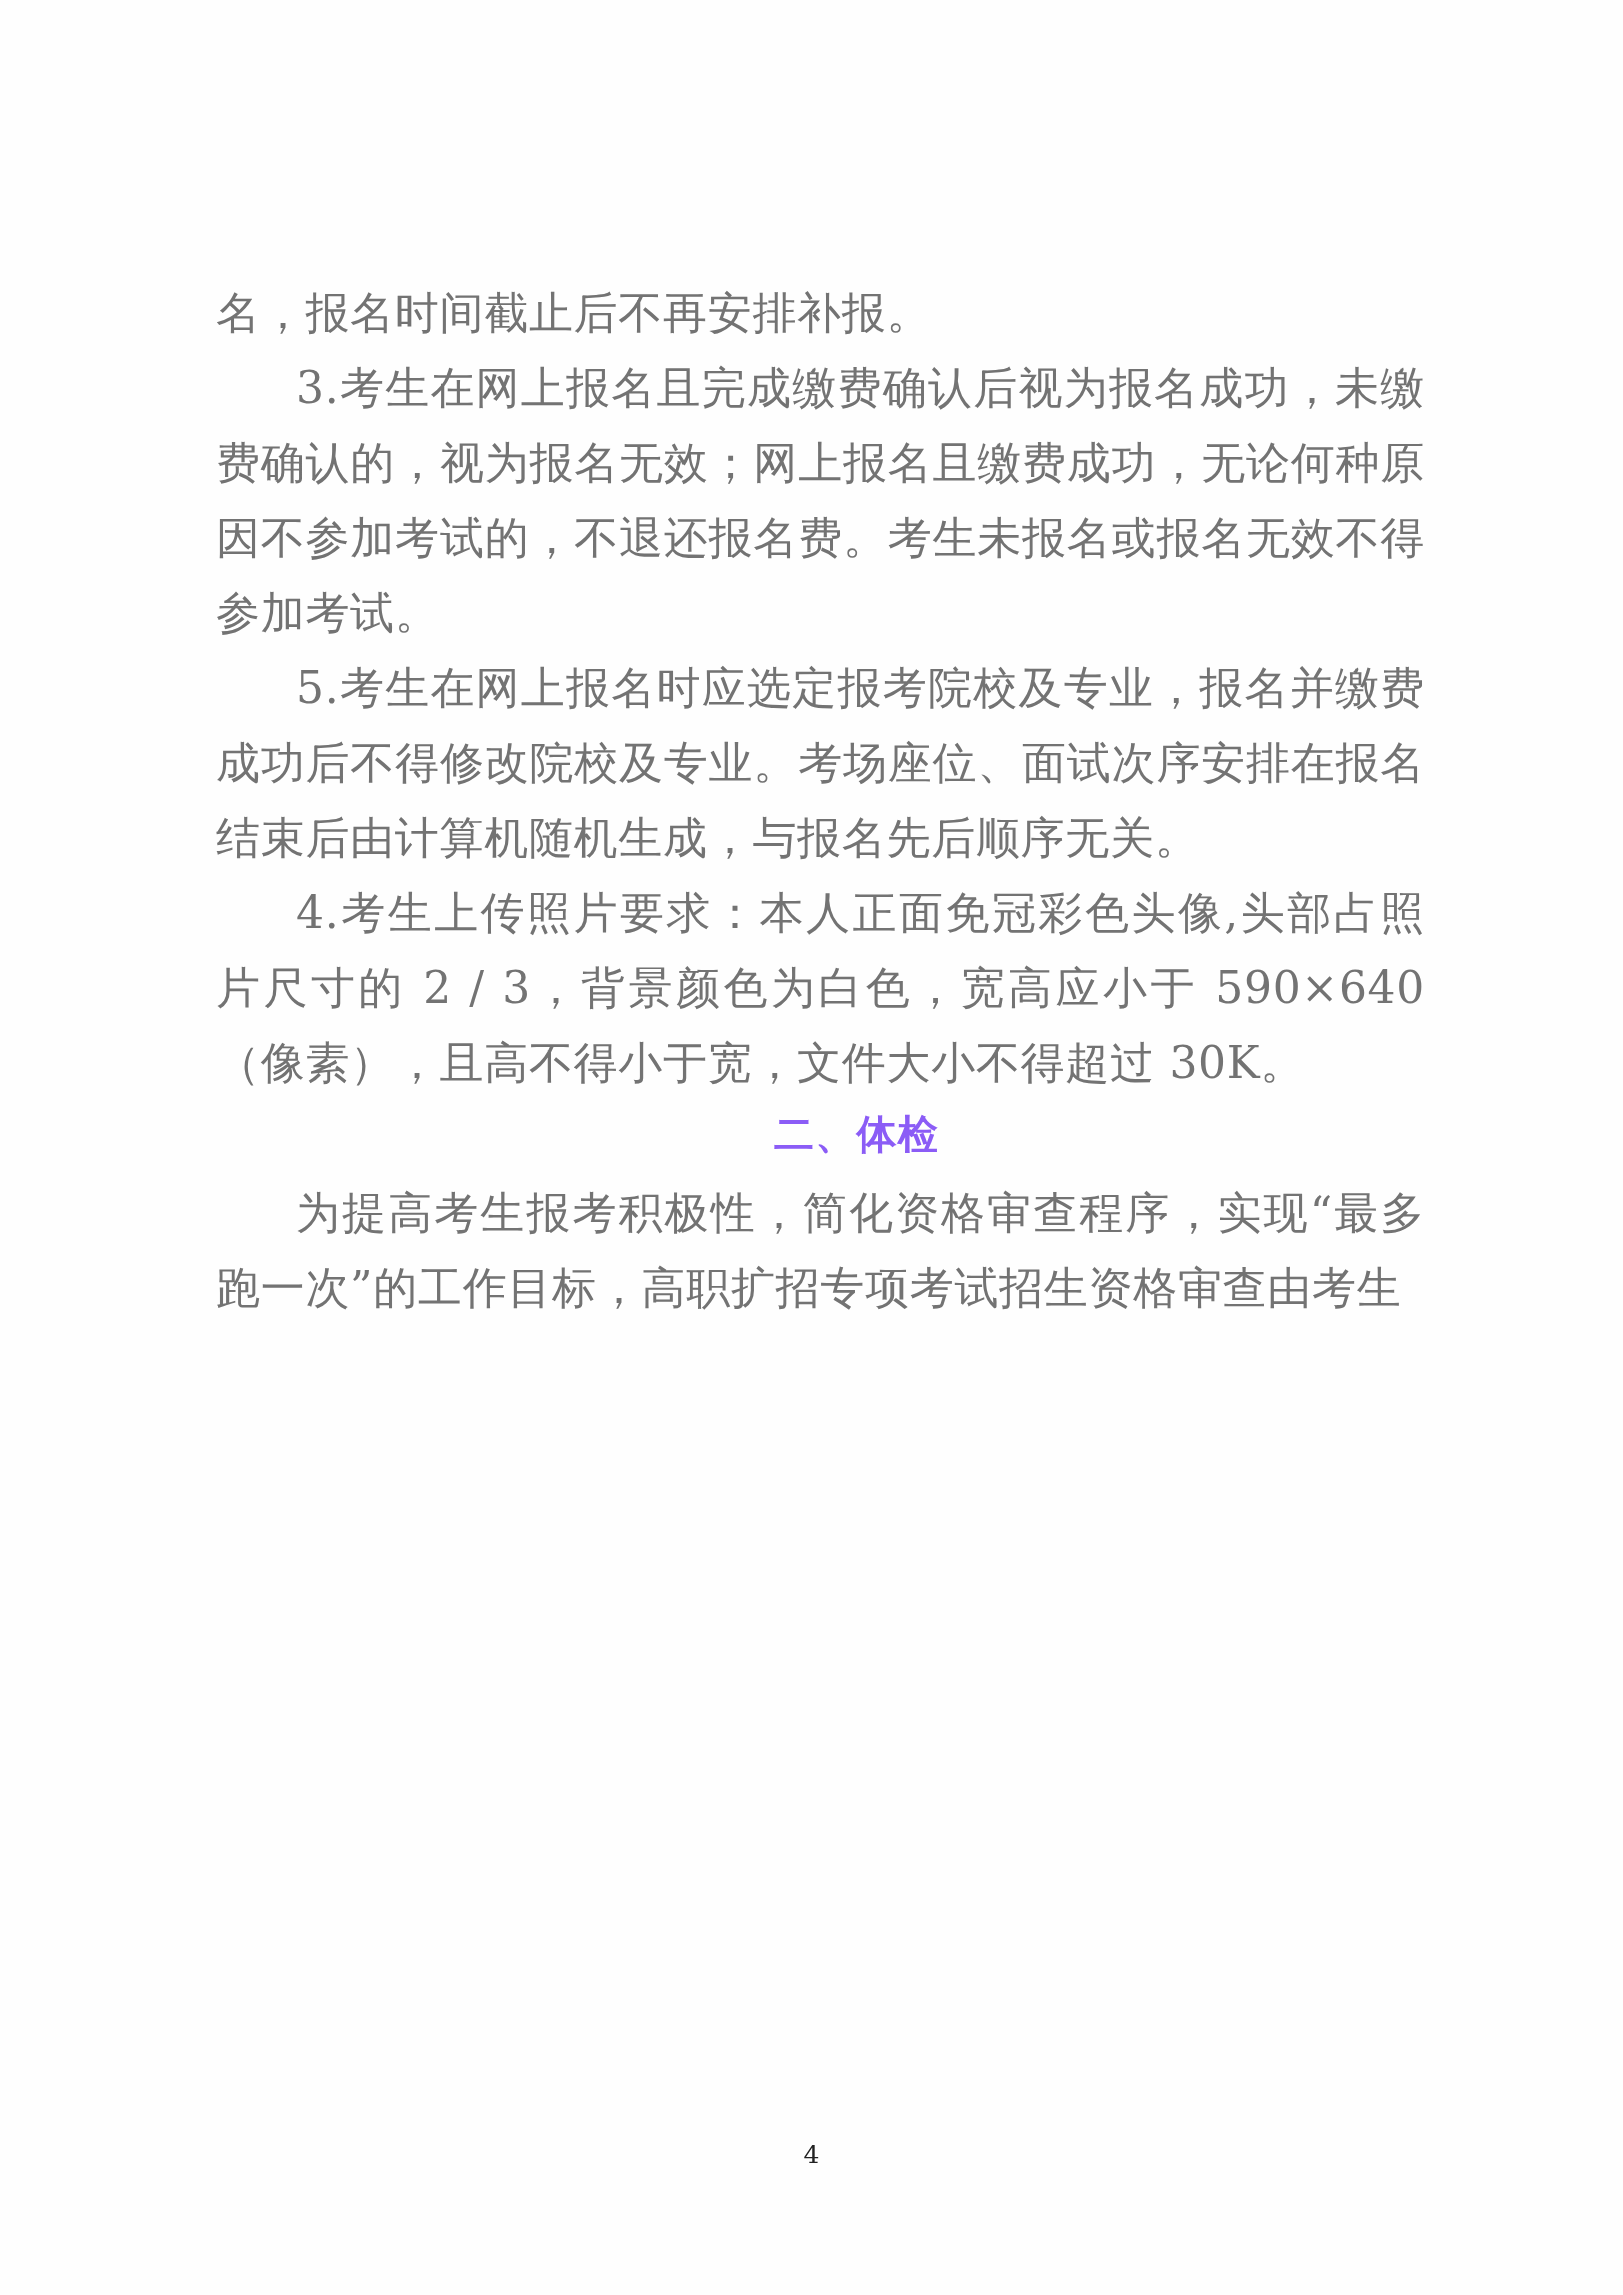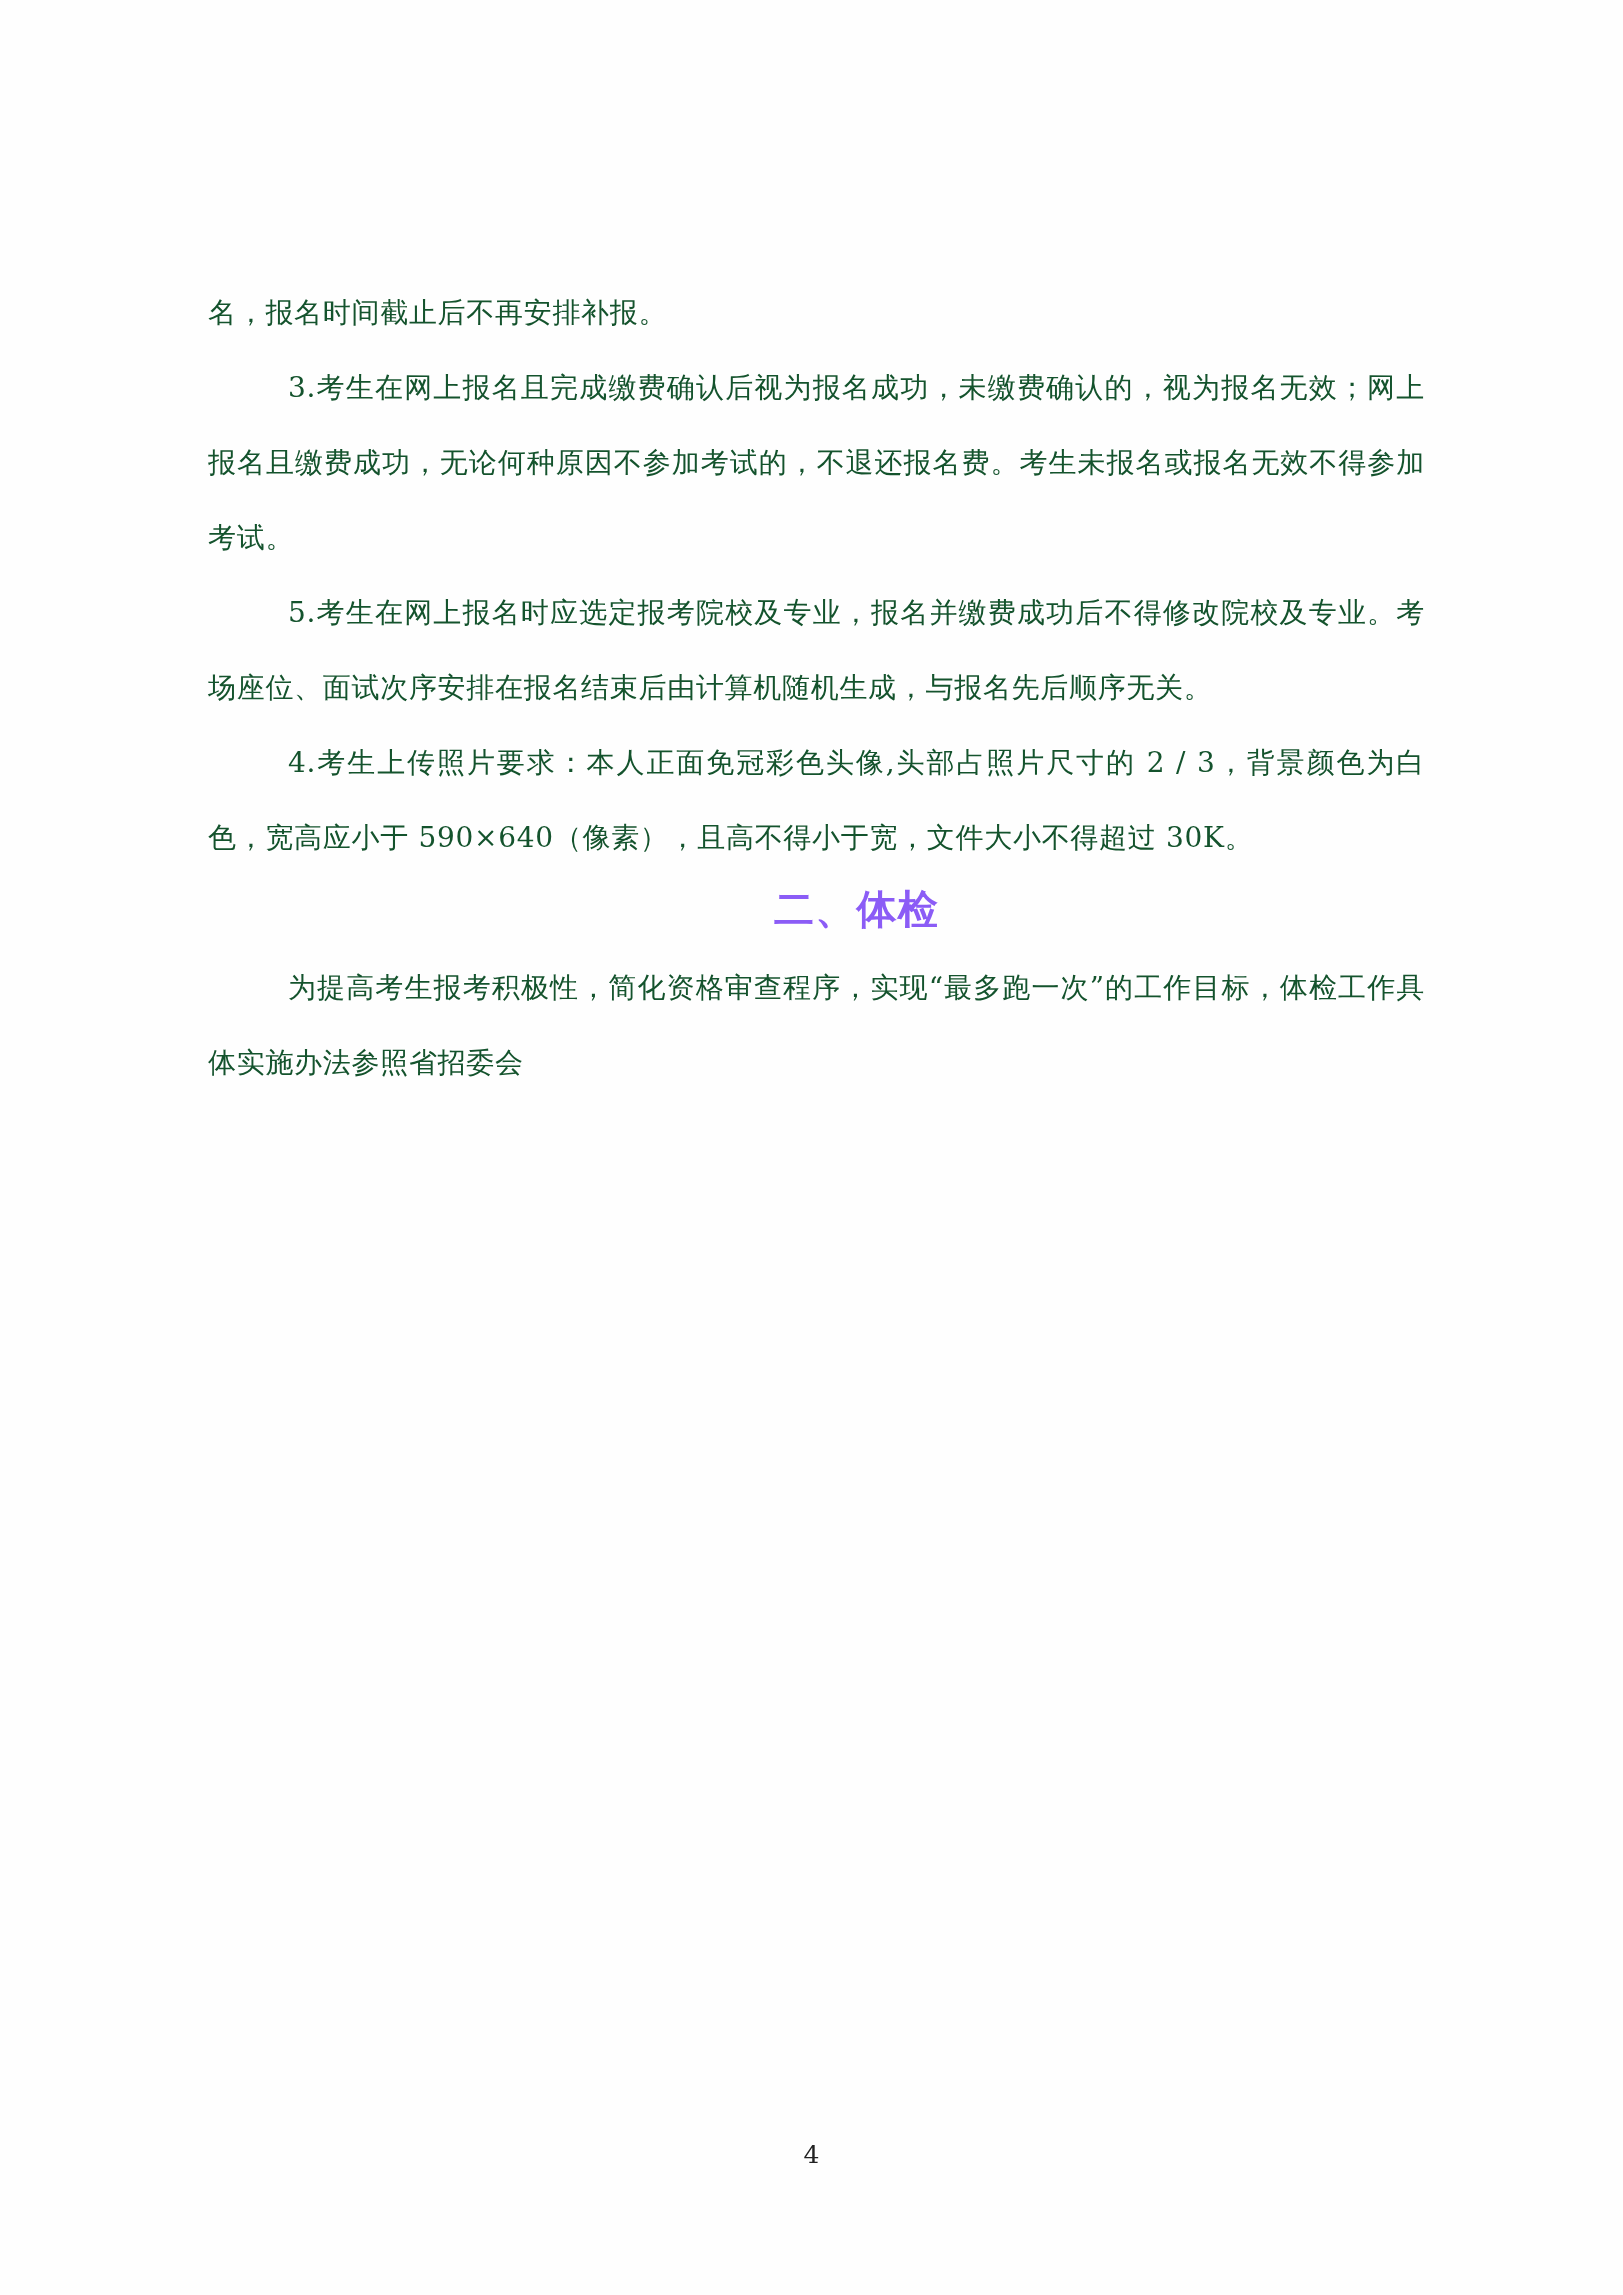--- a/index.html
+++ b/index.html
@@ -17,27 +17,27 @@
     color: #1a1a1a;
     overflow: hidden;
   }
   .content {
     position: absolute;
     left: 208px;
     top: 275px;
     width: 1217px;
   }
   .para {
-    font-size: 28px;
+    font-size: 44px;
     line-height: 75px;
     letter-spacing: 0.7px;
     text-align: justify;
     text-justify: inter-ideograph;
-    margin: 0 0 0 0;
-    color: #14532d;
+    margin: 0 0 0 8px;
+    color: #737373;
     font-weight: 400;
   }
   .indent {
     text-indent: 80px;
   }
   .heading {
     font-size: 40px;
     line-height: 75px;
     font-family: Liberation Mono, monospace;
     font-weight: 700;
@@ -78,19 +78,19 @@
     <p class="para indent">3.考生在网上报名且完成缴费确认后视为报名成功，未缴费确认的，视为报名无效；网上报名且缴费成功，无论何种原因不参加考试的，不退还报名费。考生未报名或报名无效不得参加考试。</p>
 
     <p class="para indent">5.考生在网上报名时应选定报考院校及专业，报名并缴费成功后不得修改院校及专业。考场座位、面试次序安排在报名结束后由计算机随机生成，与报名先后顺序无关。</p>
 
     <p class="para indent">4.考生上传照片要求：本人正面免冠彩色头像,头部占照片尺寸的 2 / 3，背景颜色为白色，宽高应小于 590×640（像素），且高不得小于宽，文件大小不得超过 30K。</p>
 
     <p class="heading">二、体检</p>
 
 
 
-    <p class="para indent">为提高考生报考积极性，简化资格审查程序，实现“最多跑一次”的工作目标，体检工作具体实施办法参照省招委会</p>
+    <p class="para indent">为提高考生报考积极性，简化资格审查程序，实现“最多跑一次”的工作目标，高职扩招专项考试招生资格审查由考生</p>
 
   </div>
 
   <div class="page-number">4</div>
 </div>
 
 
 </body></html>

